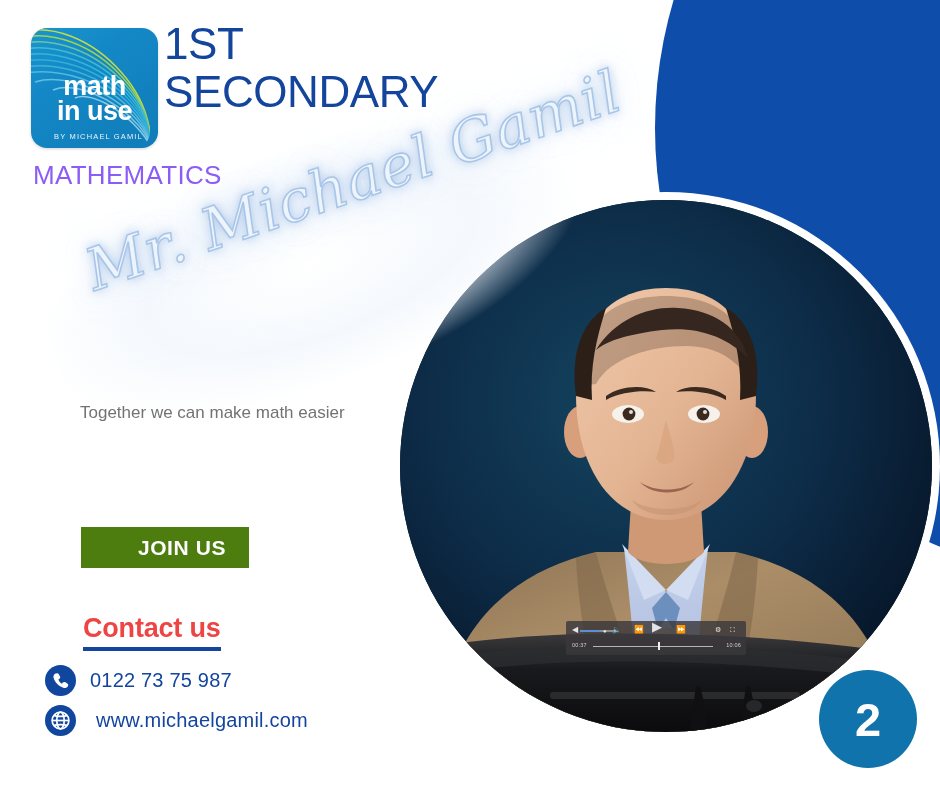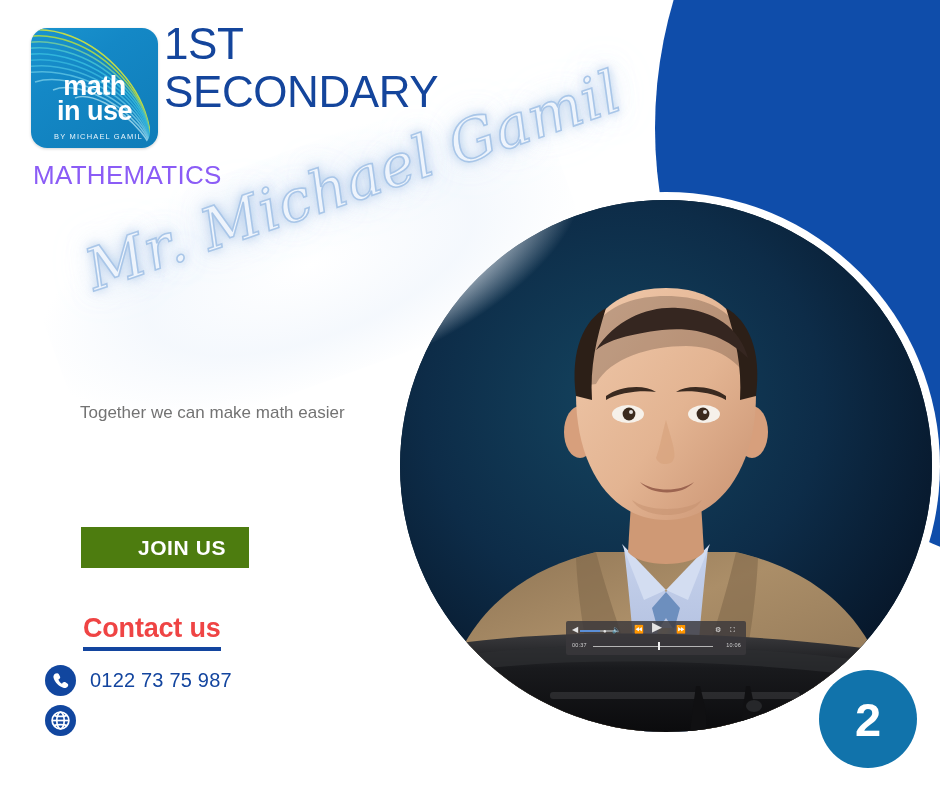--- a/index.html
+++ b/index.html
@@ -500,17 +500,18 @@
       <svg width="31" height="31" viewBox="0 0 31 31">
         <g fill="none" stroke="#ffffff" stroke-width="1.7">
           <circle cx="15.5" cy="15.5" r="8.4"></circle>
           <ellipse cx="15.5" cy="15.5" rx="3.7" ry="8.4"></ellipse>
           <line x1="7.1" y1="15.5" x2="23.9" y2="15.5"></line>
           <path d="M8.8,10.2 C11.2,11.7 19.8,11.7 22.2,10.2"></path>
           <path d="M8.8,20.8 C11.2,19.3 19.8,19.3 22.2,20.8"></path>
         </g>
       </svg>
     </span>
+    <span class="c-text">www.michaelgamil.com</span>
   </div>
 
   <div class="badge">2</div>
 
 </div>
 
 </body></html>

